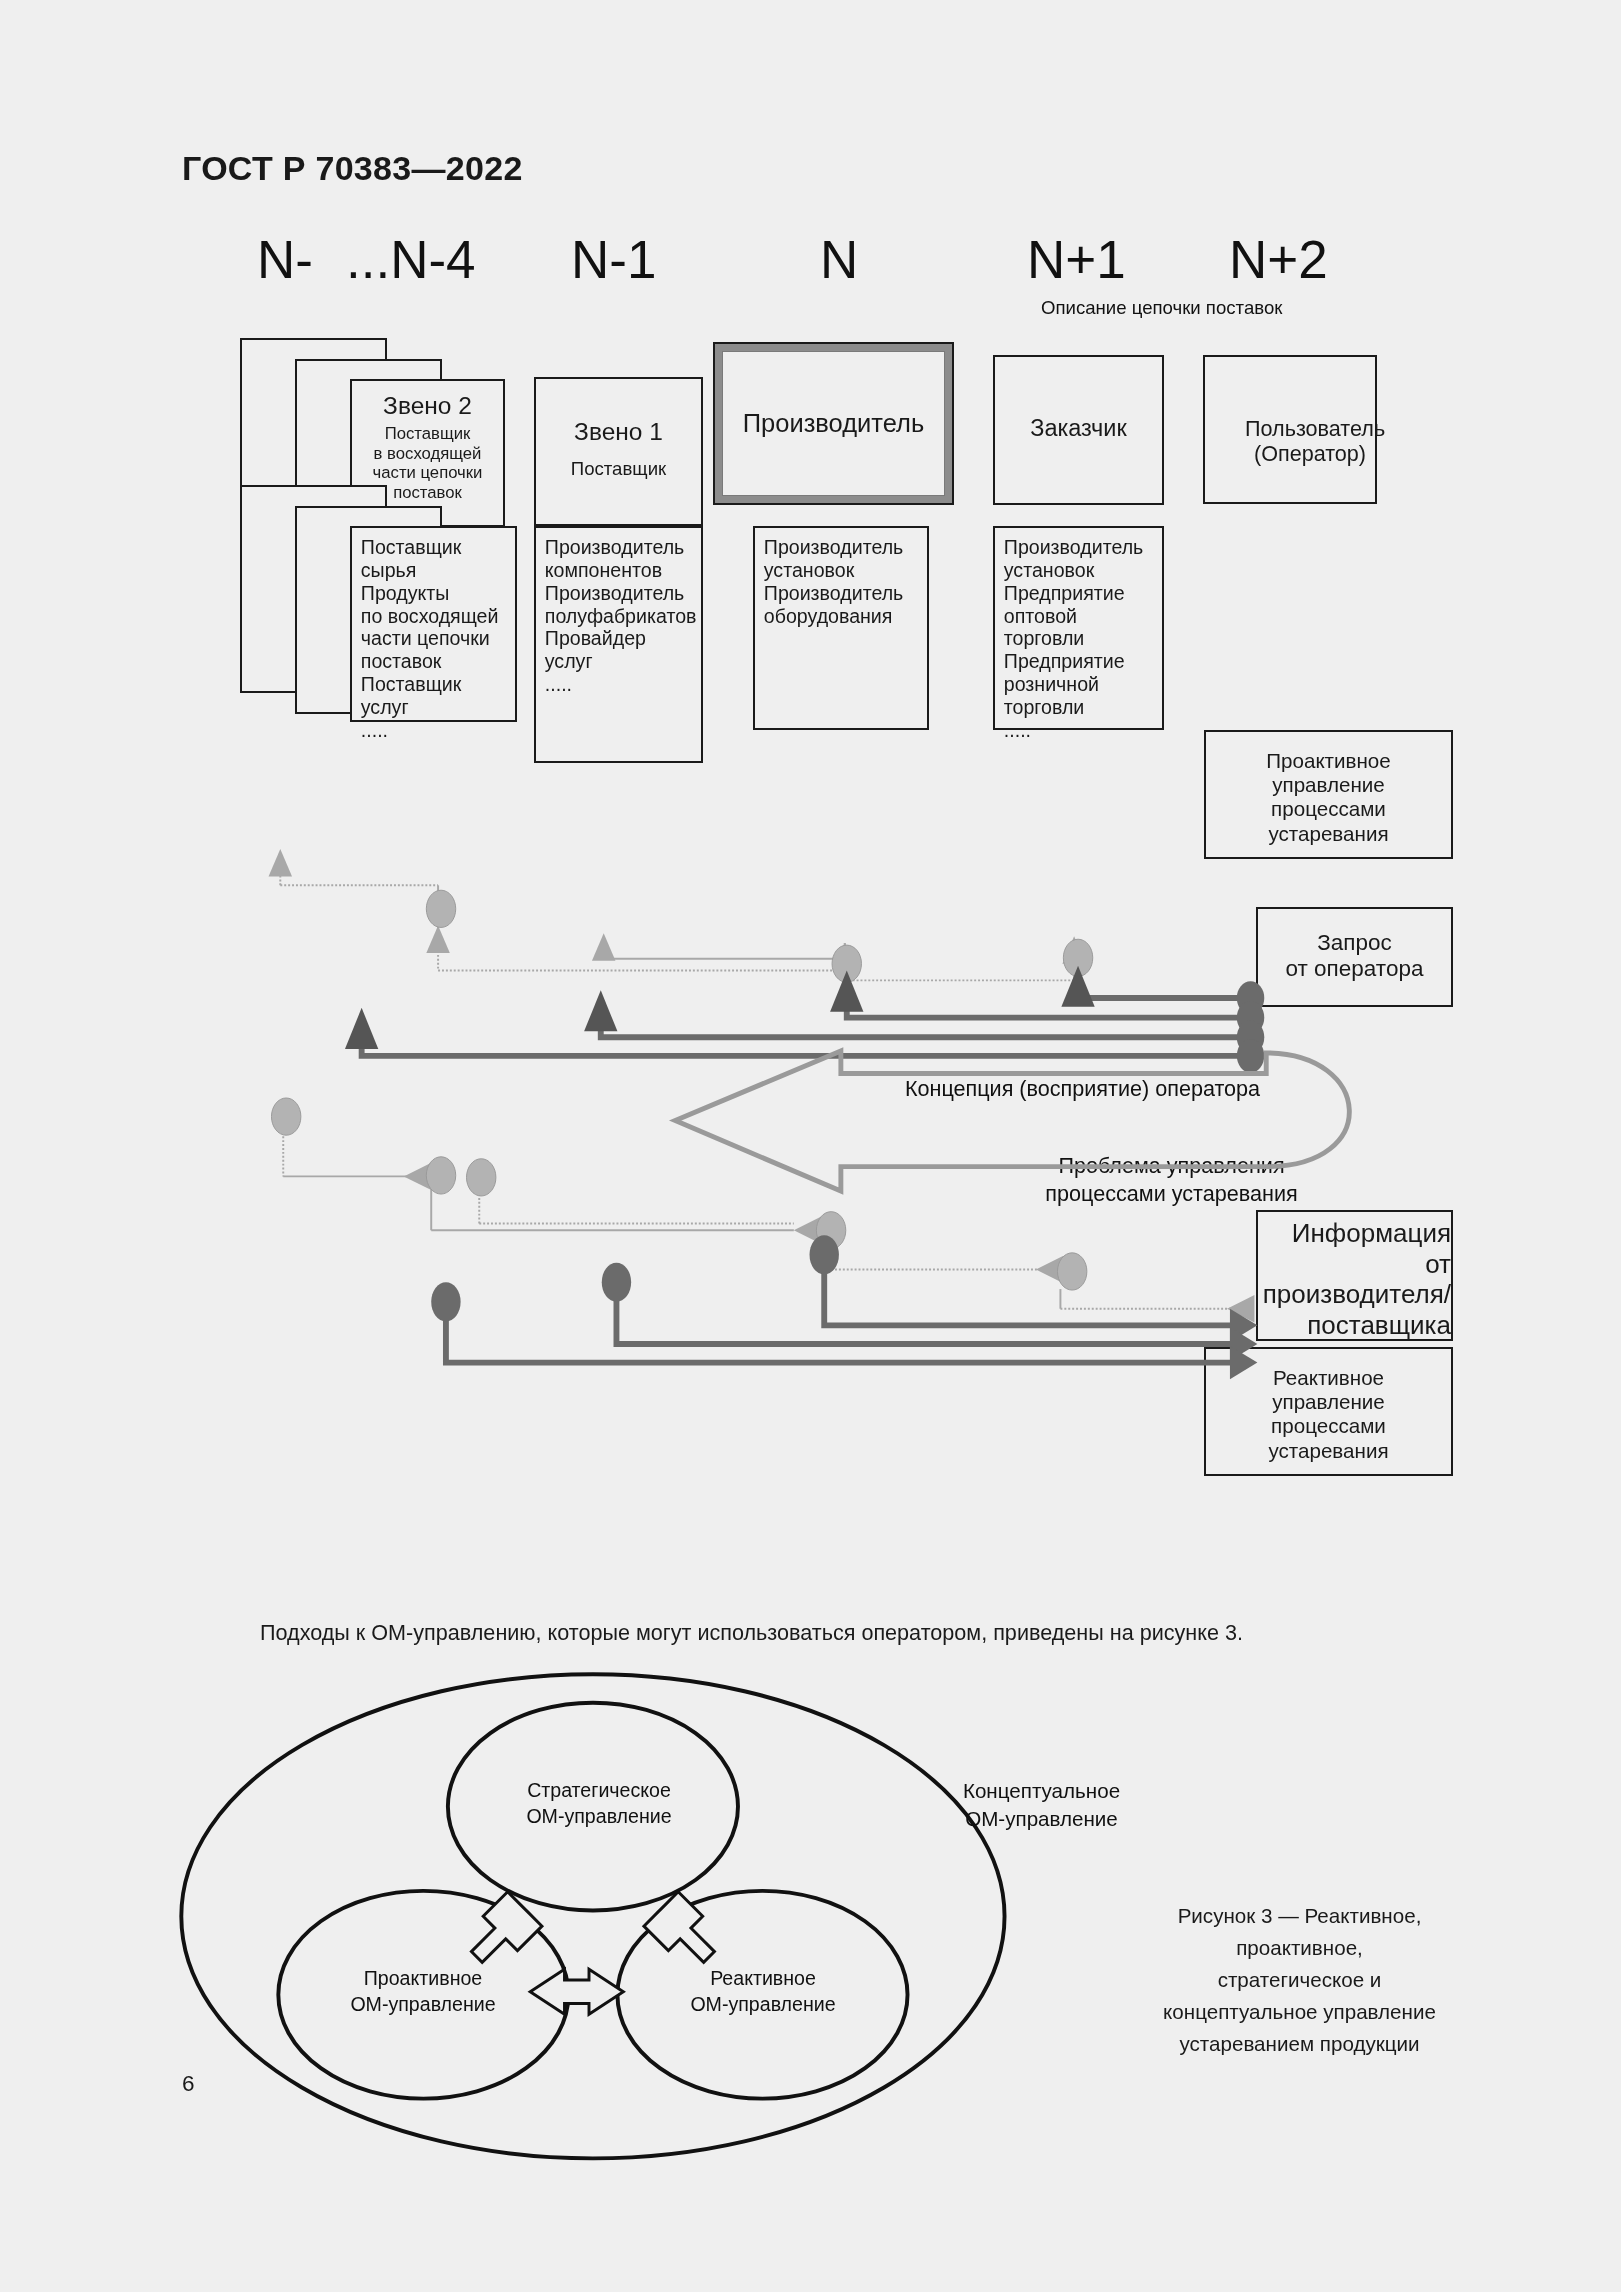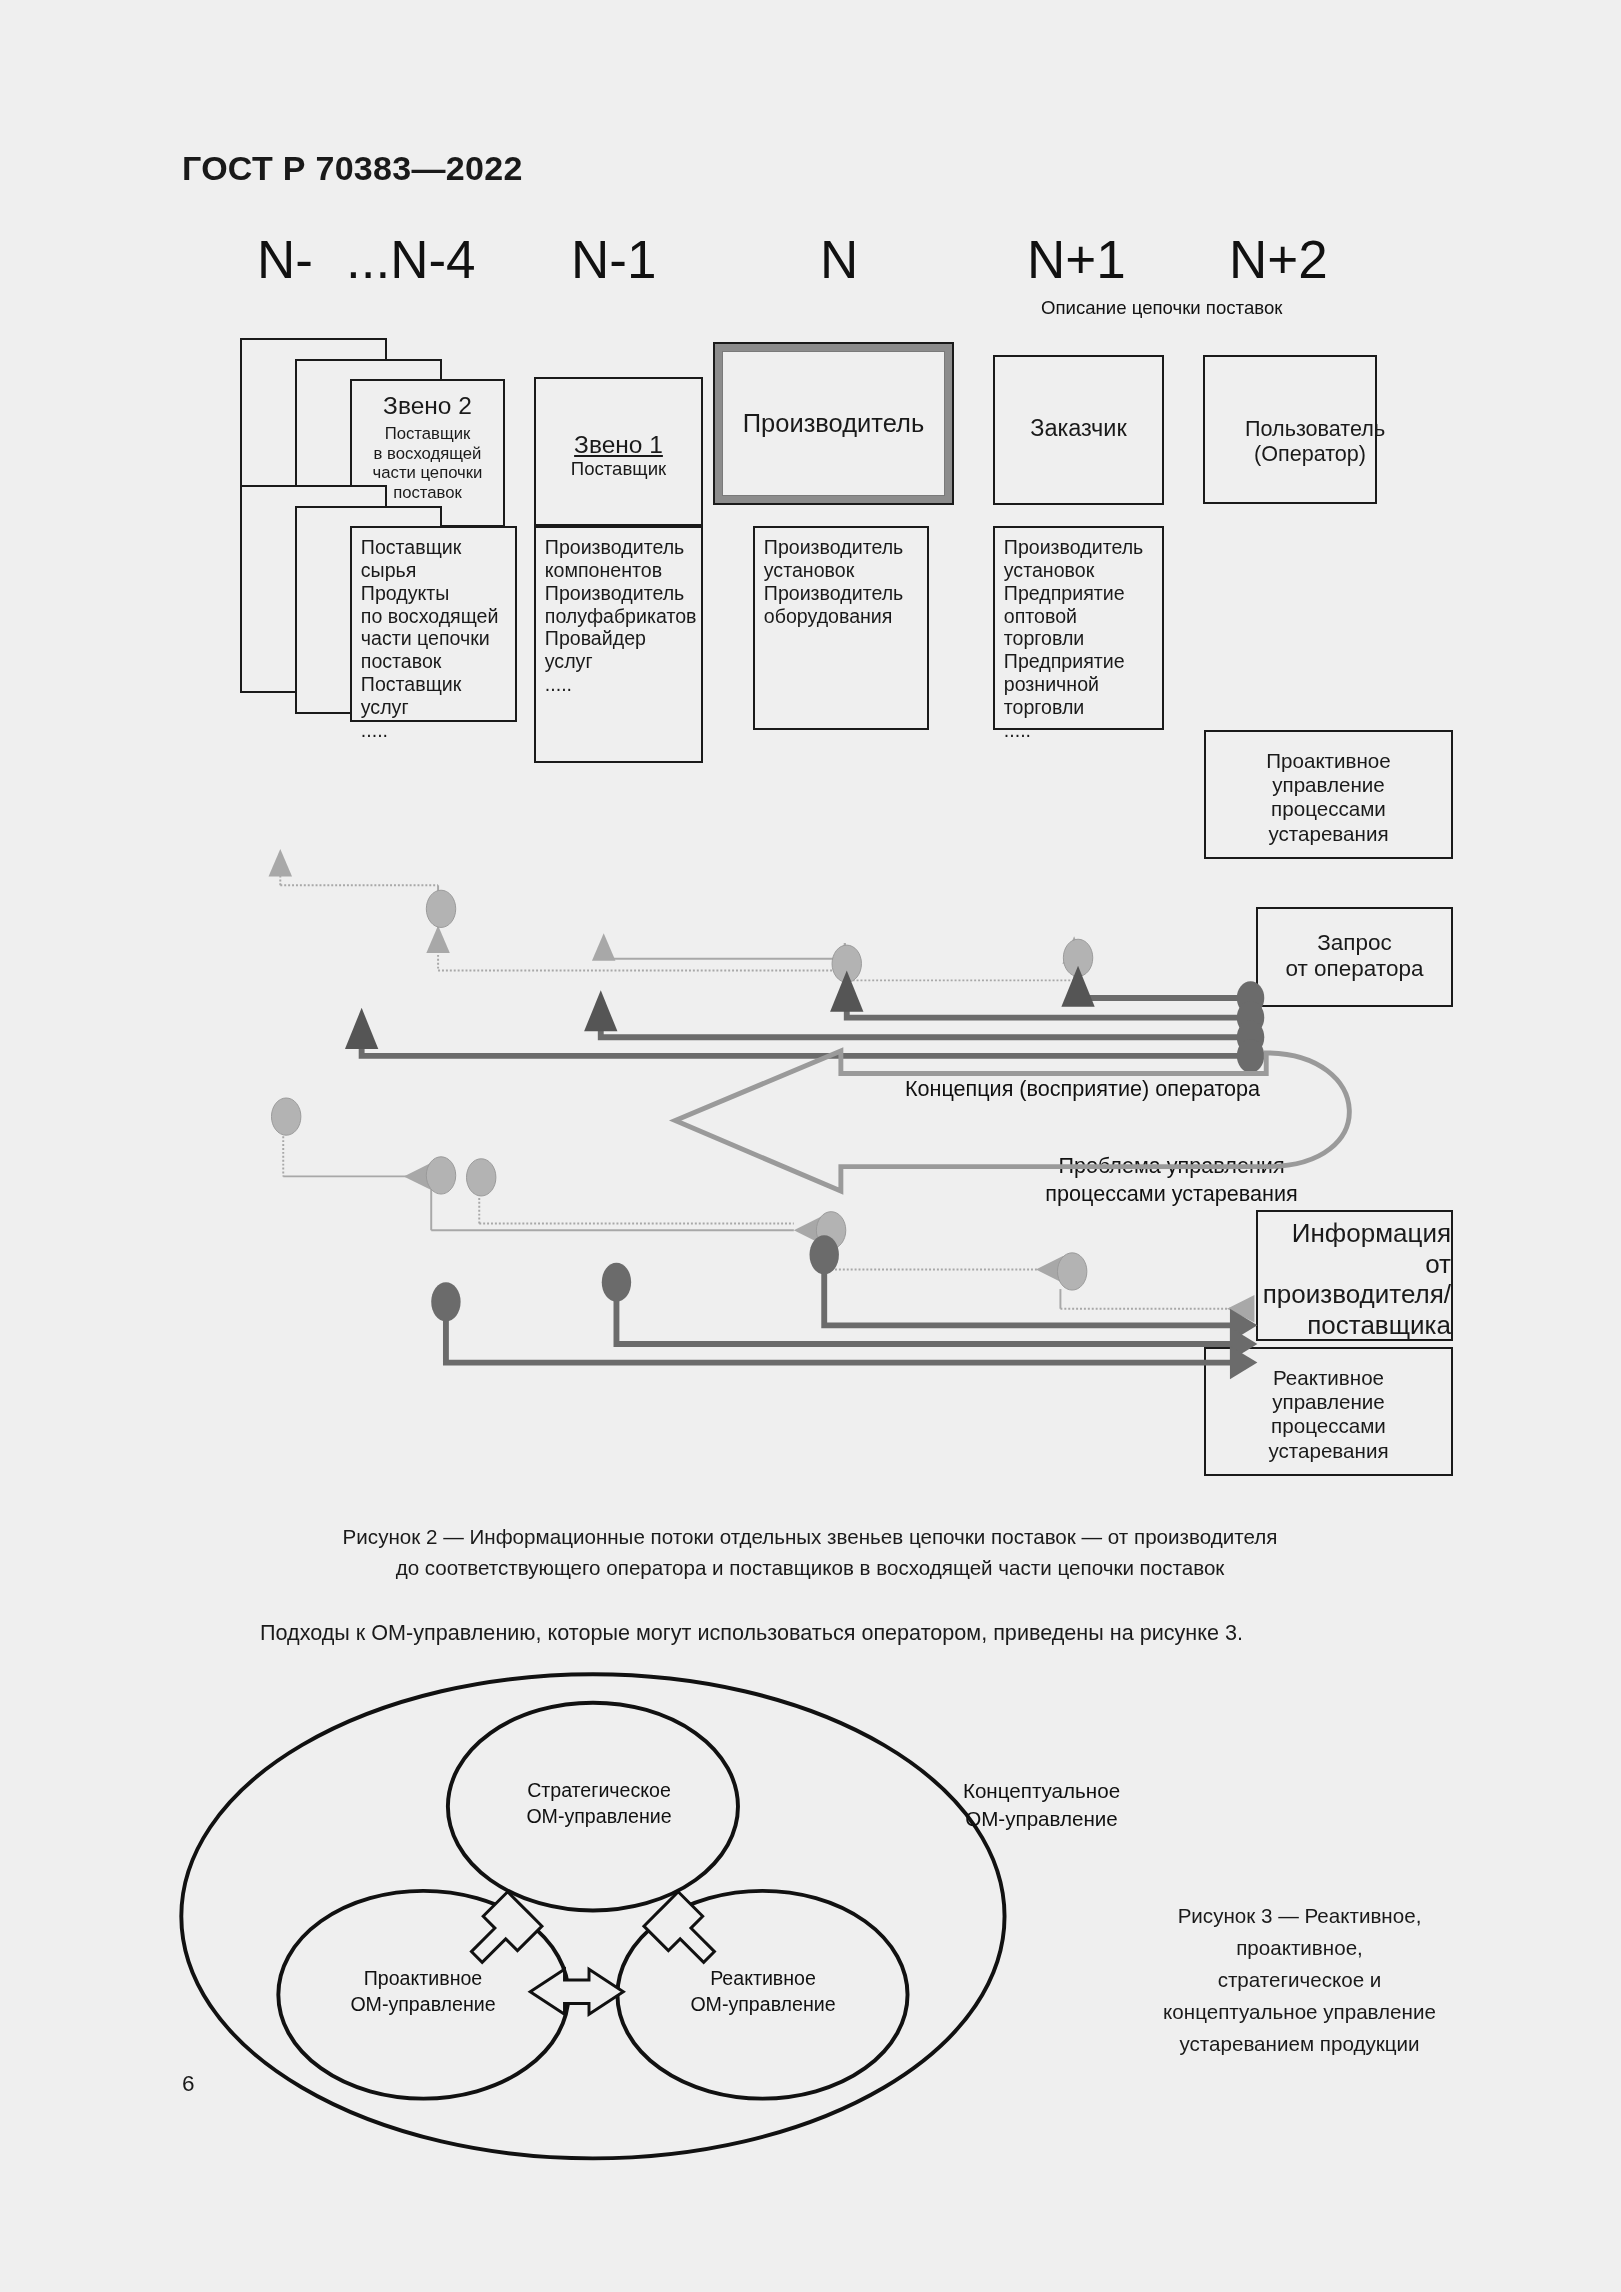--- a/index.html
+++ b/index.html
@@ -117,21 +117,21 @@
 
   <div class="bx" style="left:350px;top:379px;width:155px;height:148px;">
     <div class="bx-t" style="top:10.8px;font-size:24.5px;">Звено 2</div>
     <div class="bx-t" style="top:43px;font-size:16.7px;">Поставщик
 в восходящей
 части цепочки
 поставок</div>
   </div>
 
   <div class="bx" style="left:534px;top:377px;width:169px;height:149px;">
-    <div class="bx-t" style="top:52px;font-size:24.5px;text-decoration:underline;">Звено 1</div>
+    <div class="bx-t" style="top:39px;font-size:24.5px;">Звено 1</div>
     <div class="bx-t" style="top:79px;font-size:18.6px;">Поставщик</div>
   </div>
 
   <div class="mfr-outer" style="left:713px;top:342px;width:241px;height:163px;">
     <div class="mfr-inner">
       <span>Производитель</span>
     </div>
   </div>
 
   <div class="bx" style="left:993px;top:355px;width:171px;height:150px;">
@@ -321,22 +321,20 @@
       <ellipse cx="629" cy="1308" rx="15" ry="20"></ellipse>
       <ellipse cx="455" cy="1328" rx="15" ry="20"></ellipse>
     </g>
     <g fill="#6b6b6b">
       <path d="M1283,1352 l-28,17 v-34 Z"></path>
       <path d="M1283,1371 l-28,17 v-34 Z"></path>
       <path d="M1283,1390 l-28,17 v-34 Z"></path>
     </g>
   </svg>
 
-  <div class="cap" style="left:222px;top:1522px;width:1176px;">Рисунок 2 — Информационные потоки отдельных звеньев цепочки поставок — от производителя
-до соответствующего оператора и поставщиков в восходящей части цепочки поставок</div>
 
   <div class="para" style="left:260px;top:1617px;width:1157px;">Подходы к OM-управлению, которые могут использоваться оператором, приведены на рисунке 3.</div>
 
   <svg class="flow" style="pointer-events:none;" viewBox="0 0 1654 2339" xmlns="http://www.w3.org/2000/svg">
 
     <ellipse cx="605" cy="1955" rx="420" ry="247" fill="none" stroke="#111" stroke-width="4"></ellipse>
 
     <ellipse cx="605" cy="1843" rx="148" ry="106" fill="none" stroke="#111" stroke-width="4"></ellipse>
     <ellipse cx="432" cy="2035" rx="148" ry="106" fill="none" stroke="#111" stroke-width="4"></ellipse>
     <ellipse cx="778" cy="2035" rx="148" ry="106" fill="none" stroke="#111" stroke-width="4"></ellipse>

